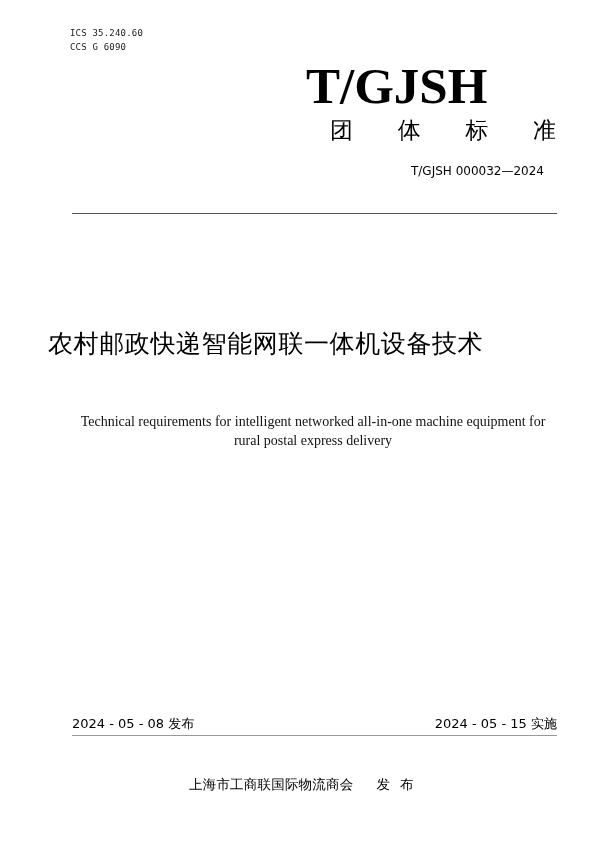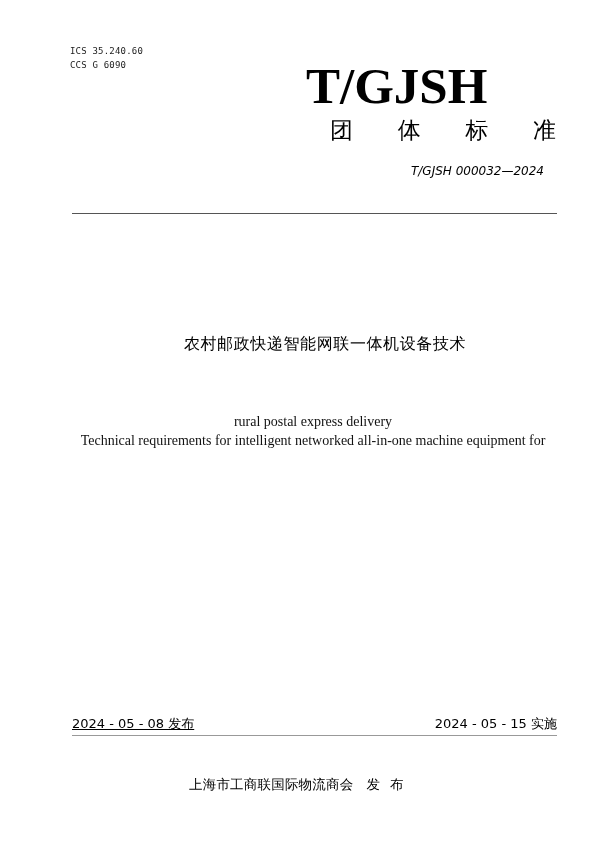--- a/index.html
+++ b/index.html
@@ -17,21 +17,20 @@
     }
     .abs { position: absolute; }
 
     .classification {
       left: 70px;
       font-family: "DejaVu Sans Mono", monospace;
       font-size: 9px;
       color: #222;
       letter-spacing: 0.2px;
       white-space: nowrap;
-      margin-top: 18px;
     }
     #ics { top: 28px; }
     #ccs { top: 42px; }
 
     #logo {
       left: 306px;
       top: 58px;
       width: 218px;
       font-family: Liberation Serif, serif;
       font-weight: bold;
@@ -50,69 +49,67 @@
       justify-content: space-between;
       white-space: nowrap;
     }
     #std-number {
       right: 56px;
       top: 163px;
       font-family: "DejaVu Sans", sans-serif;
       font-size: 12px;
       line-height: 16px;
       white-space: nowrap;
-      font-style: italic;
     }
     .rule {
       left: 72px;
       width: 485px;
       height: 0;
       border-top: 1.5px solid #555;
     }
     #rule-top { top: 213px; }
     #rule-bottom { top: 735px; border-top: 1px solid #999; }
 
     #title-cn {
-      left: 72px;
+      left: 48px;
       width: 506px;
       top: 328px;
-      text-align: center;
-      font-size: 16px;
+      font-size: 25px;
       line-height: 31px;
       letter-spacing: 0.6px;
     }
     #title-en {
       left: 60px;
       width: 506px;
       top: 412px;
       text-align: center;
       font-family: "Liberation Serif", "DejaVu Serif", serif;
       font-size: 14px;
       line-height: 19px;
       color: #111;
     }
 
     .date {
       top: 715px;
       font-size: 13px;
       line-height: 18px;
       white-space: nowrap;
     }
-    #date-issued { left: 72px; text-decoration: underline; }
+    #date-issued { left: 72px; }
     #date-effective { right: 43px; }
 
     #publisher {
       top: 775px;
       left: 189px;
       font-size: 13.5px;
       line-height: 18px;
       white-space: nowrap;
     }
     #publisher .org { letter-spacing: 0.2px; text-align: center; }
-    #publisher .action { margin-left: 13px; letter-spacing: 10px; }
+    #publisher .action { margin-left: 23px; letter-spacing: 10px; }
   </style>
 </head>
 <body>
 
 <div class="abs classification" id="ics">ICS  35.240.60</div>
 <div class="abs classification" id="ccs">CCS  G 6090</div>
 
 <div class="abs" id="logo">T/GJSH</div>
 
 <div class="abs" id="std-type">
@@ -124,22 +121,22 @@
 
 <div class="abs" id="std-number">T/GJSH 000032—2024</div>
 
 <div class="abs rule" id="rule-top"></div>
 
 <div class="abs" id="title-cn">
   <div>农村邮政快递智能网联一体机设备技术</div>
 </div>
 
 <div class="abs" id="title-en">
+  <div>Technical requirements for intelligent networked all-in-one machine equipment for</div>
   <div>rural postal express delivery</div>
-  <div>Technical requirements for intelligent networked all-in-one machine equipment for</div>
 </div>
 
 <div class="abs date" id="date-issued">2024 - 05 - 08 发布</div>
 <div class="abs date" id="date-effective">2024 - 05 - 15 实施</div>
 
 <div class="abs rule" id="rule-bottom"></div>
 
 <div class="abs" id="publisher">
   <span class="org">上海市工商联国际物流商会</span><span class="action">发布</span>
 </div>

